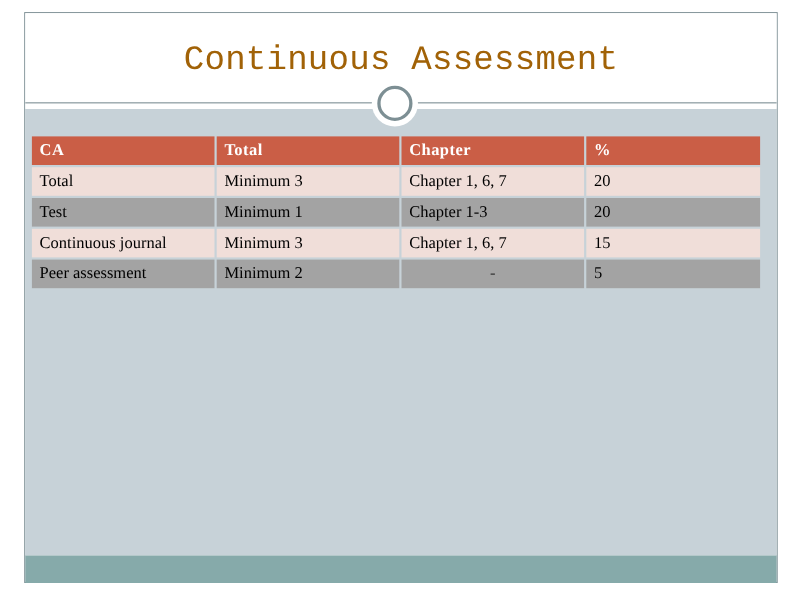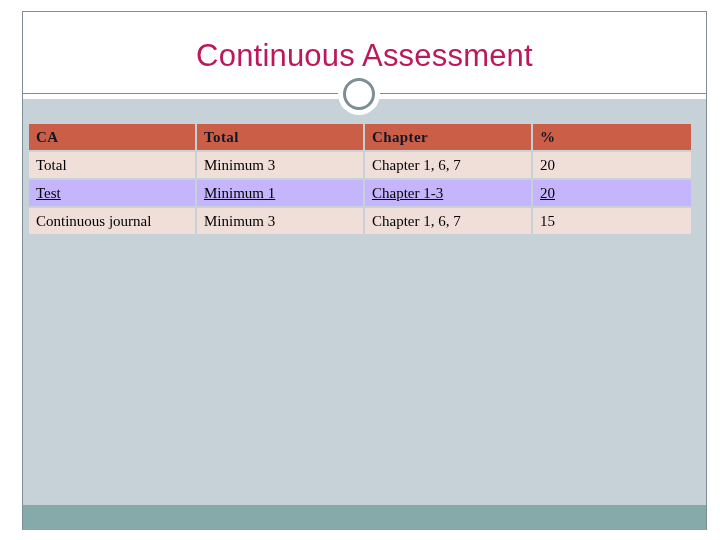--- a/index.html
+++ b/index.html
@@ -62,24 +62,24 @@
     width: 683px;
     height: 87px;
     background: #ffffff;
   }
   #page-title {
     position: absolute;
     left: 0;
     top: 26px;
     width: 683px;
     text-align: center;
-    font-family: Liberation Sans, sans-serif;
+    font-family: Liberation Mono, monospace;
     font-size: 31px;
     line-height: 36px;
-    color: #be185d;
+    color: #a16207;
     letter-spacing: 0.2px;
     white-space: nowrap;
   }
 
   
   #title-rule {
     position: absolute;
     left: 23px;
     top: 93px;
     width: 683px;
@@ -125,30 +125,29 @@
     line-height: 26px;
     height: 26px;
     vertical-align: middle;
     text-align: left;
     font-weight: normal;
     overflow: hidden;
     white-space: nowrap;
   }
   #assessment-table thead th {
     background: #ca5e46;
-    color: #0f172a;
+    color: #ffffff;
     font-weight: bold;
     letter-spacing: 0.4px;
   }
   #assessment-table tbody tr.row-odd td {
     background: #f0ded9;
   }
   #assessment-table tbody tr.row-even td {
-    background: #c4b5fd;
-    text-decoration: underline;
+    background: #a3a3a3;
   }
 
   .col-ca    { width: 166px; }
   .col-total { width: 166px; }
   .col-chap  { width: 166px; }
   .col-pct   { width: 158px; }
 
   .cell-dash {
     text-align: center !important;
     padding-left: 0 !important;
@@ -201,16 +200,22 @@
         <td>Minimum 1</td>
         <td>Chapter 1-3</td>
         <td>20</td>
       </tr>
       <tr class="row-odd">
         <td>Continuous journal</td>
         <td>Minimum 3</td>
         <td>Chapter 1, 6, 7</td>
         <td>15</td>
       </tr>
+      <tr class="row-even">
+        <td>Peer assessment</td>
+        <td>Minimum 2</td>
+        <td class="cell-dash">-</td>
+        <td>5</td>
+      </tr>
     </tbody>
   </table>
 
 </div>
 
 </body></html>

